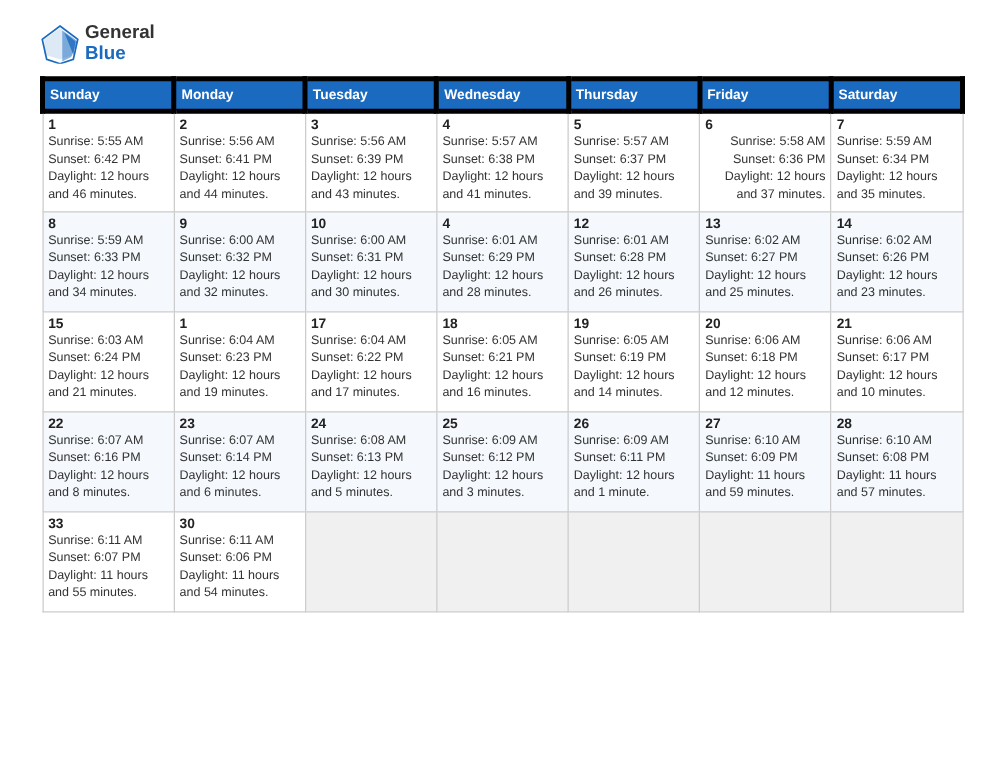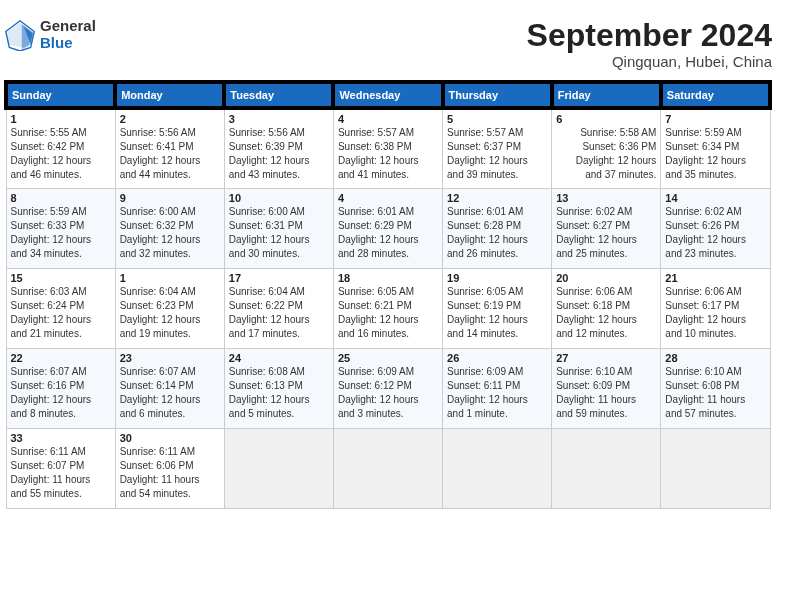--- a/index.html
+++ b/index.html
@@ -6,21 +6,21 @@
     body {
       font-family: Arial, sans-serif;
       background: #fff;
       width: 792px;
       height: 612px;
       overflow: hidden;
     }
     .page {
       width: 792px;
       height: 456px;
-      padding: 18px 20px 10px 4px;
+      padding: 18px 20px 10px 32px;
       background: #fff;
     }
     .header {
       display: flex;
       justify-content: space-between;
       align-items: flex-start;
       margin-bottom: 10px;
     }
     .logo {
       display: flex;
@@ -105,24 +105,20 @@
         <polygon points="18,4 32,14 32,28 18,32 4,28 4,14" fill="#1a6abf" opacity="0.15"></polygon>
         <polygon points="20,6 34,16 28,30 20,34" fill="#1a6abf" opacity="0.5"></polygon>
         <polygon points="18,2 34,14 30,32 18,36 6,32 2,14" fill="none" stroke="#1a6abf" stroke-width="1.5"></polygon>
         <polygon points="22,8 32,16 30,28" fill="#1a6abf" opacity="0.8"></polygon>
       </svg>
       <div class="logo-text">
         <div><span class="logo-general">General</span></div>
         <div><span class="logo-blue">Blue</span></div>
       </div>
     </div>
-    <div class="title-block">
-      <div class="month-title">September 2024</div>
-      <div class="location-title">Qingquan, Hubei, China</div>
-    </div>
   </div>
 
   <table class="calendar">
     <thead>
       <tr id="header-row">
           <th>Sunday</th>
           <th>Monday</th>
           <th>Tuesday</th>
           <th>Wednesday</th>
           <th>Thursday</th>

